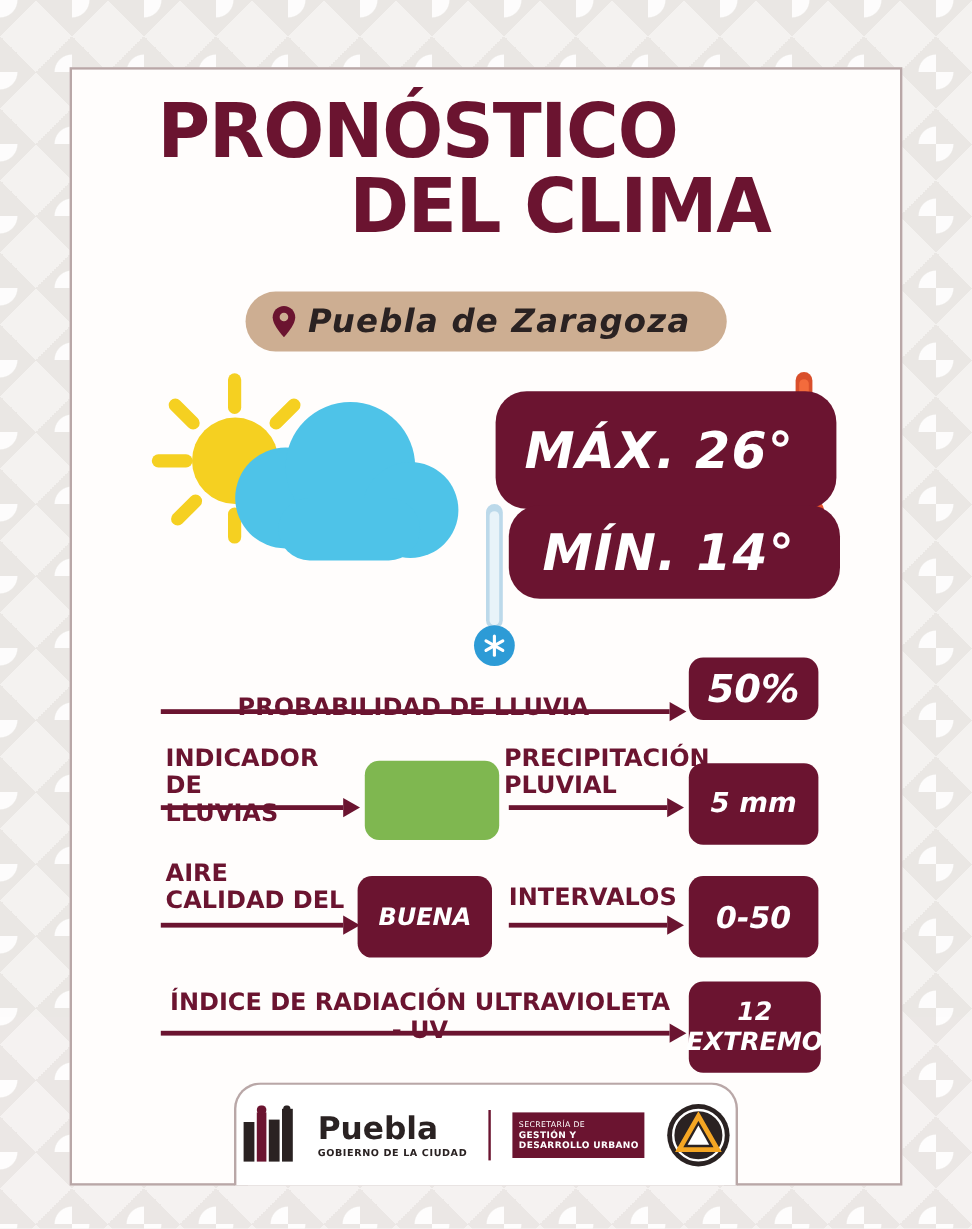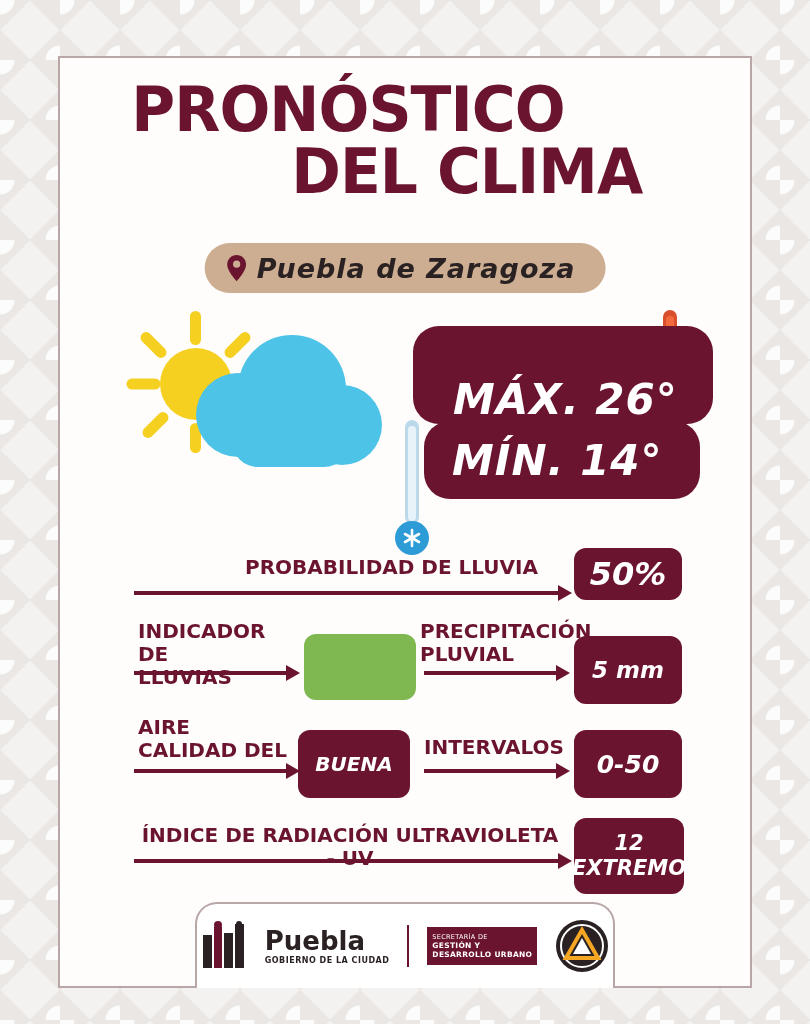--- a/index.html
+++ b/index.html
@@ -126,22 +126,21 @@
     font-style: italic;
     font-weight: bold;
     letter-spacing: 1px;
   }
   .temp-max {
     left: 353px;
     top: 268px;
     width: 260px;
     height: 98px;
     font-size: 42px;
-    padding-left: 40px;
-    align-items: flex-end;
+    padding-left: 24px;
   }
   .temp-min {
     left: 364px;
     top: 363px;
     width: 248px;
     height: 78px;
     font-size: 42px;
     padding-left: 28px;
   }
   .thermo-hot {
@@ -328,21 +327,21 @@
       </g>
     </svg>
 
     <div class="temp-pill temp-max">
       <span>MÁX. 26°</span>
     </div>
     <div class="temp-pill temp-min">
       <span>MÍN. 14°</span>
     </div>
 
-    <div class="row-label" style="left:138px; top:498px; width:340px; text-align:right;">PROBABILIDAD DE LLUVIA</div>
+    <div class="row-label" style="left:138px; top:520px; width:340px; text-align:left;">PROBABILIDAD DE LLUVIA</div>
     <div class="arrow" style="left:74px; top:528px; width:440px;">
       <div class="shaft" style="width:424px;"></div>
       <div class="head-hollow" style="left:424px;"></div>
     </div>
     <div class="value-box" style="left:514px; top:490px; width:108px; height:52px; font-size:32px;">50%</div>
 
     <div class="row-label" style="left:78px; top:562px; width:160px;">
       <div>INDICADOR DE</div>
       <div>LLUVIAS</div>
     </div>

